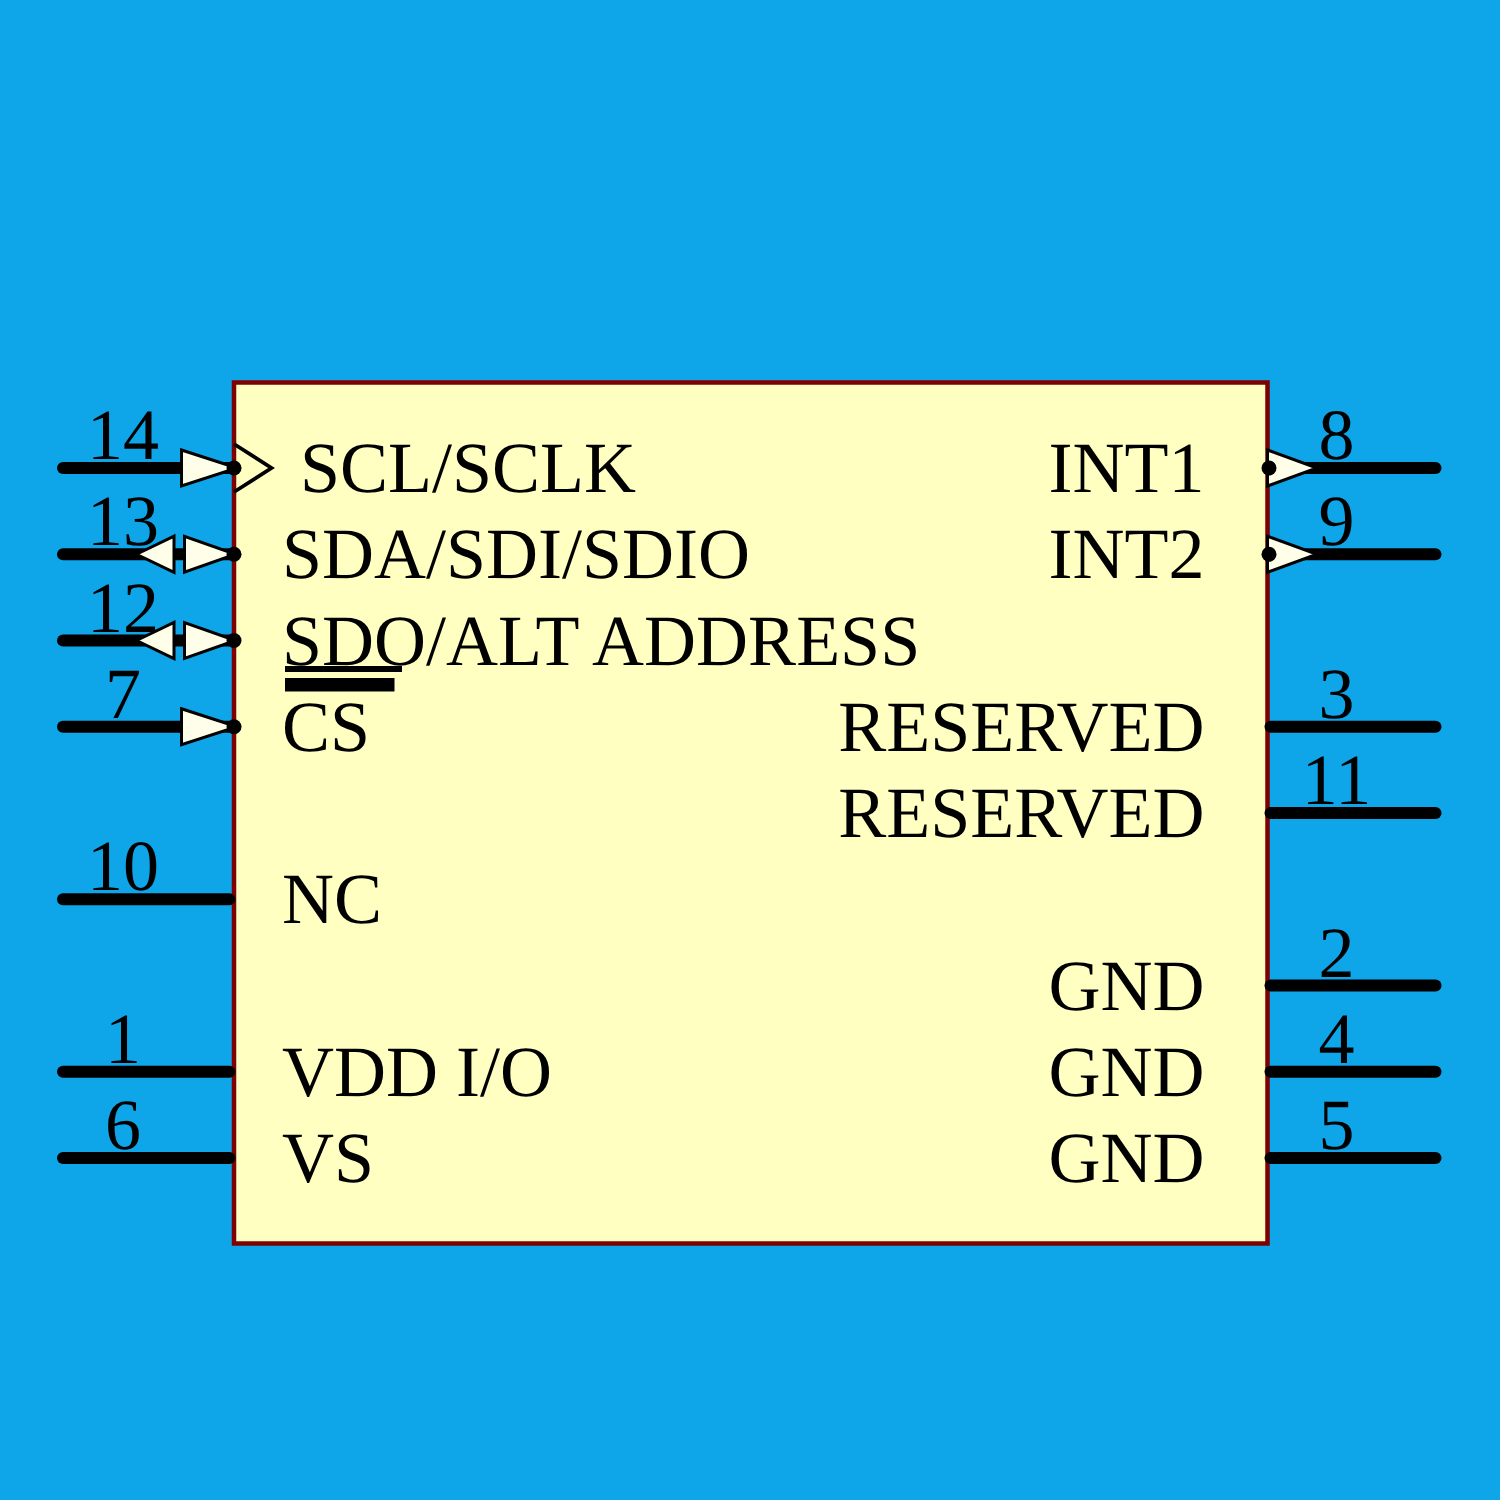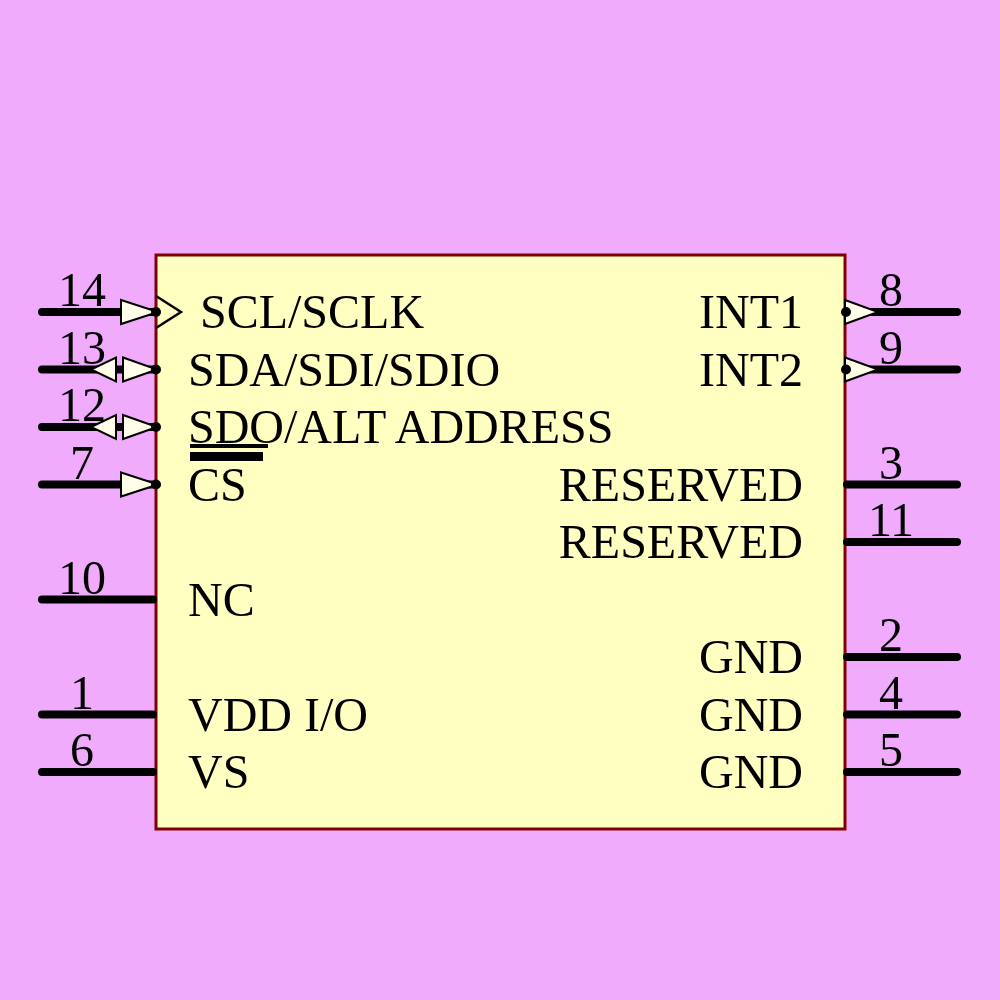--- a/index.html
+++ b/index.html
@@ -4,21 +4,21 @@
 <style>
   html, body {
     margin: 0;
     padding: 0;
     background: #ffffff;
   }
   #stage {
     position: relative;
     width: 1000px;
     height: 1000px;
-    background: #f0abfc;
+    background: #0ea5e9;
     overflow: hidden;
   }
   svg text {
     font-family: "Liberation Serif", "DejaVu Serif", serif;
     font-size: 48px;
   }
 </style>
 </head>
 <body>
 

